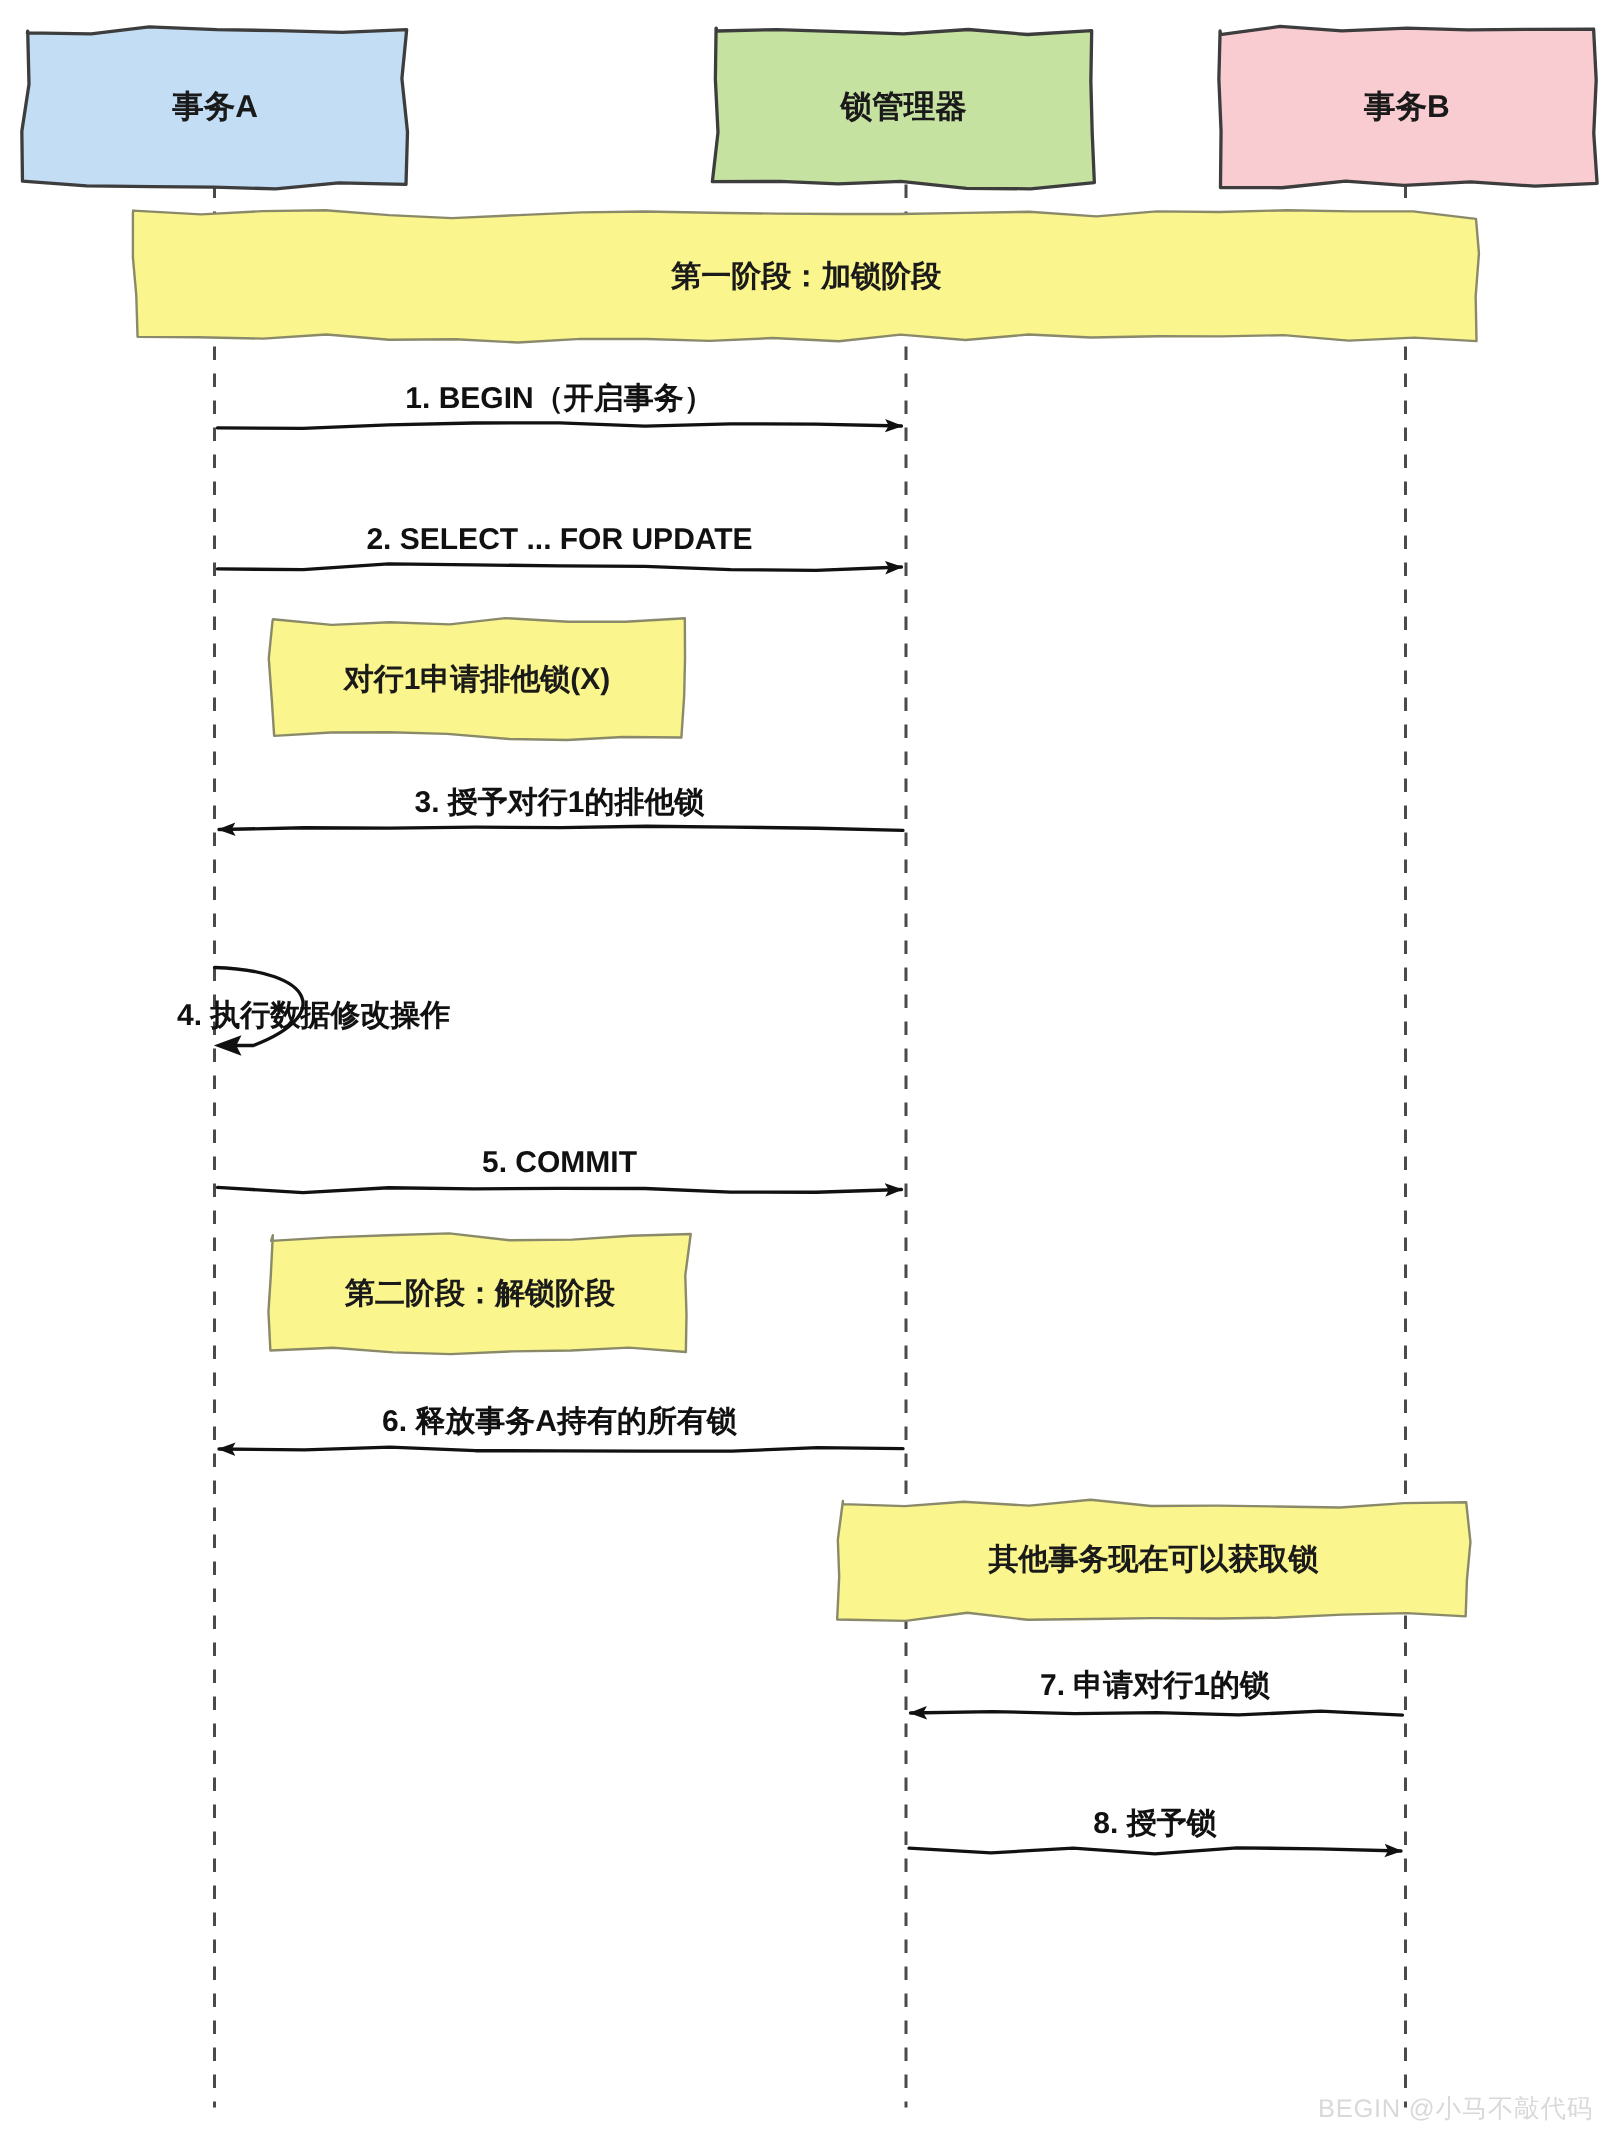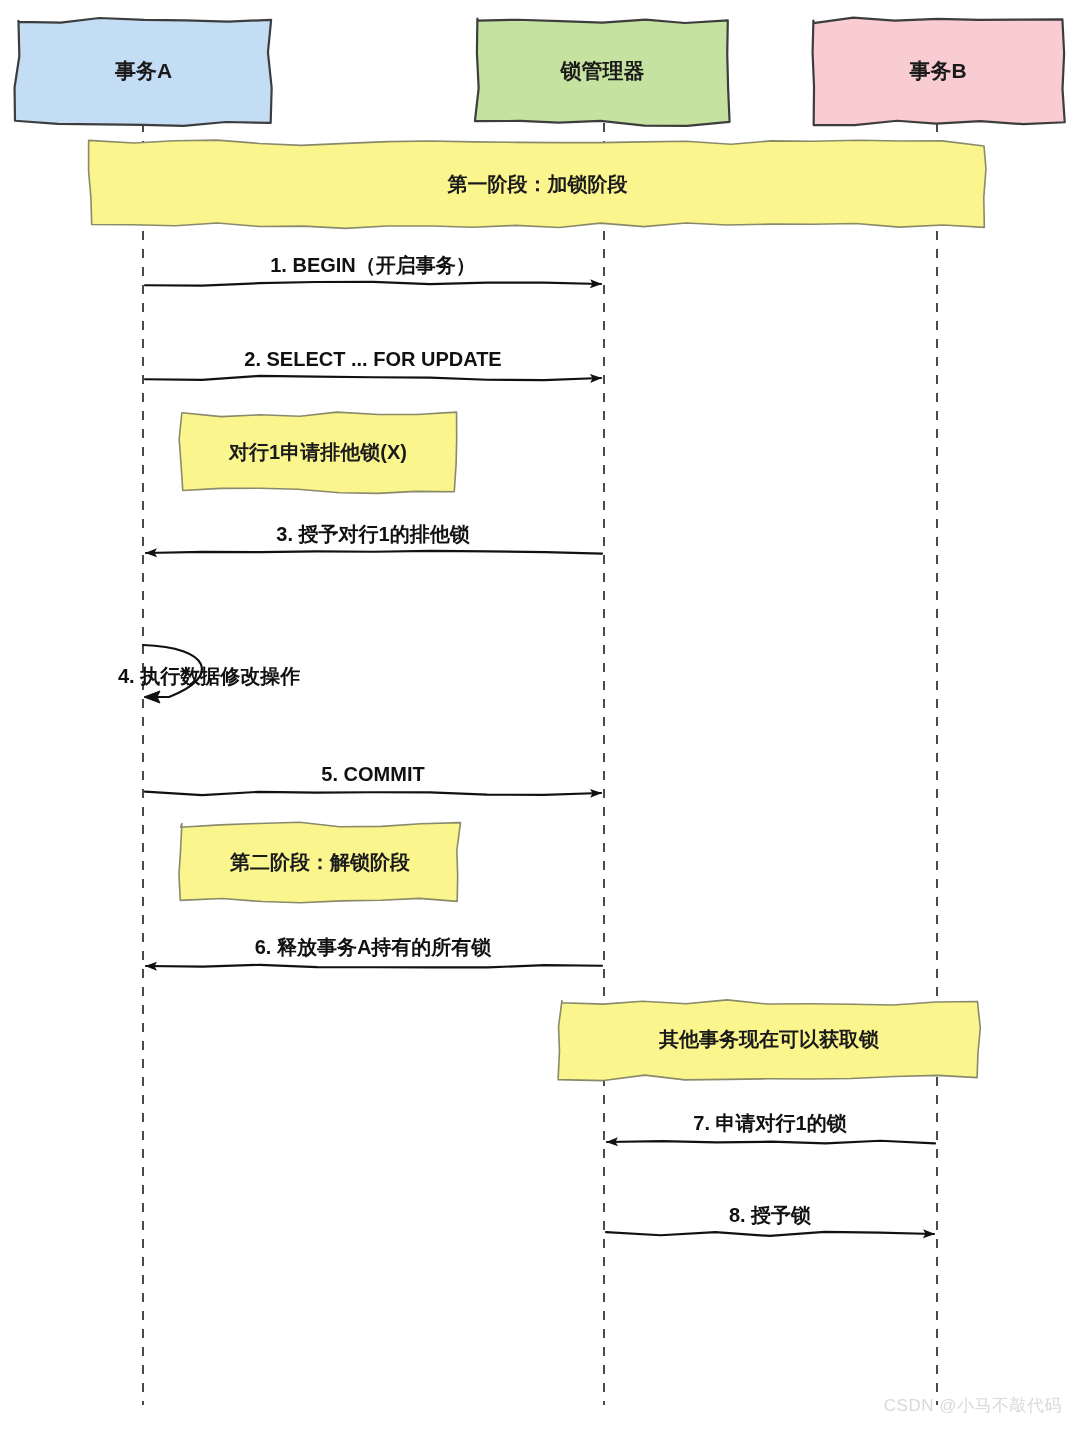--- a/index.html
+++ b/index.html
@@ -182,14 +182,14 @@
           <path d="M478.03684082228546,20.65318603695053 L518.00,19.73 L560.21,21.04 L602.30,22.62 L645.46,19.66 L684.94,23.01 L727.80,20.44 L727.24,54.25 L728.13,88.43 L729.57,121.81 L686.99,125.87 L644.36,125.63 L600.60,120.86 L558.70,122.58 L520.21,120.97 L474.91,121.11 L478.66,88.22 L476.91,52.93 L477.39,18.72 Z" fill="#c6e2a0" stroke="#3d3d3d" class="box-shape"></path>
           <text x="602.5" y="72.5" class="participant-label">锁管理器</text>
         </g>
         <g>
           <path d="M813.5323267005069,23.098158267092966 L853.39,17.63 L894.61,20.62 L938.00,18.80 L978.61,19.86 L1023.07,19.59 L1062.40,19.35 L1064.13,53.42 L1062.51,88.86 L1064.73,122.27 L1023.33,124.14 L980.40,121.21 L935.96,123.54 L897.05,120.74 L854.61,125.16 L813.65,125.07 L814.03,87.28 L812.58,52.72 L813.39,20.67 Z" fill="#f9ccd1" stroke="#3d3d3d" class="box-shape"></path>
           <text x="938" y="72.5" class="participant-label">事务B</text>
         </g>
       </g>
   </svg>
 
-  <div class="watermark">CSDN @小马不敲代码</div>
+  <div class="watermark">BEGIN @小马不敲代码</div>
 </div>
 
 </body></html>

